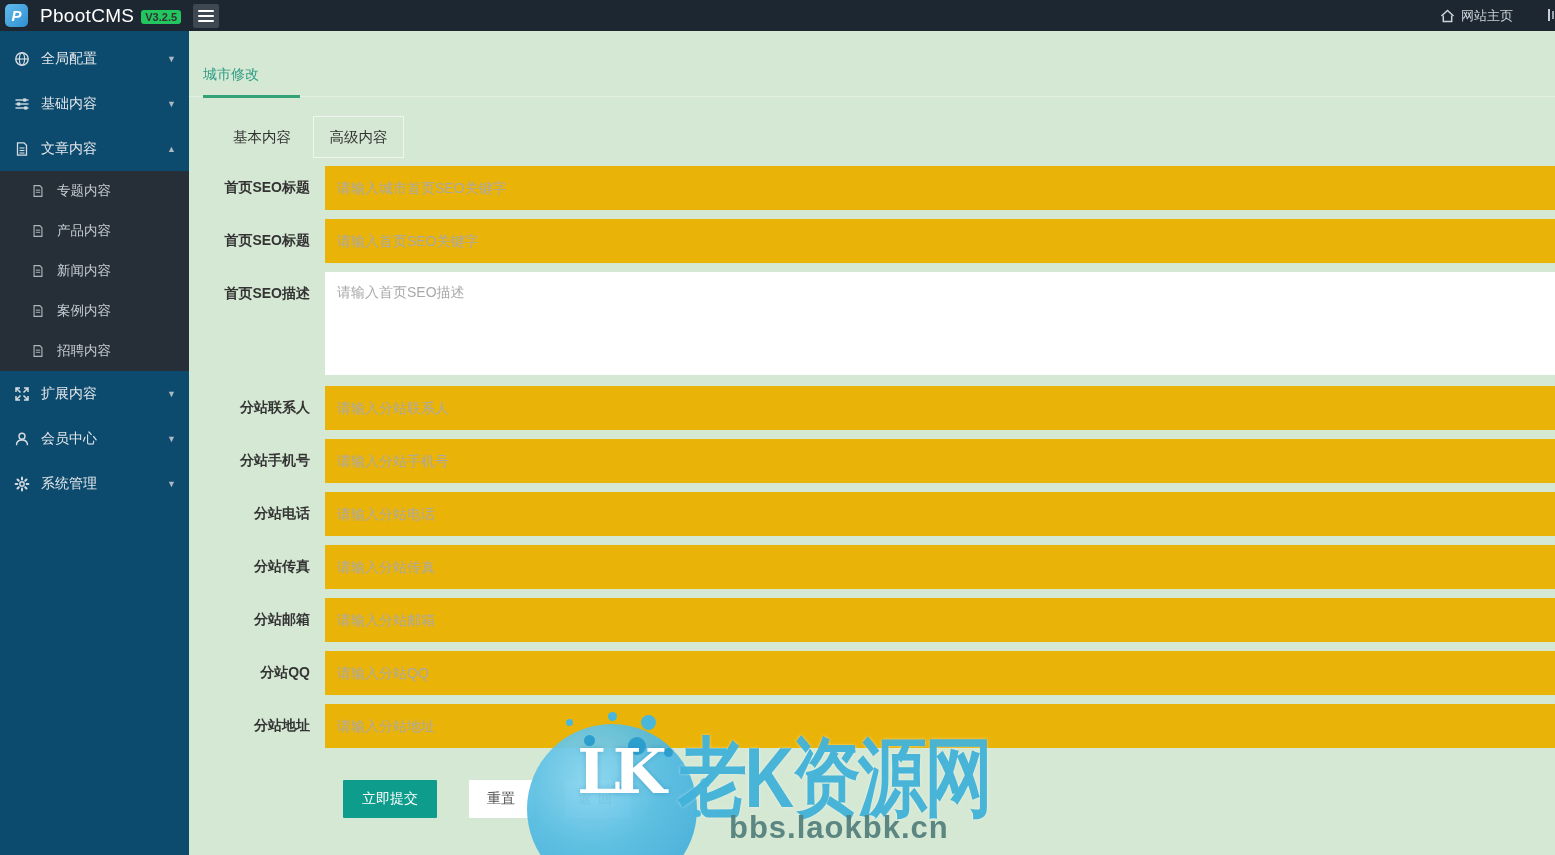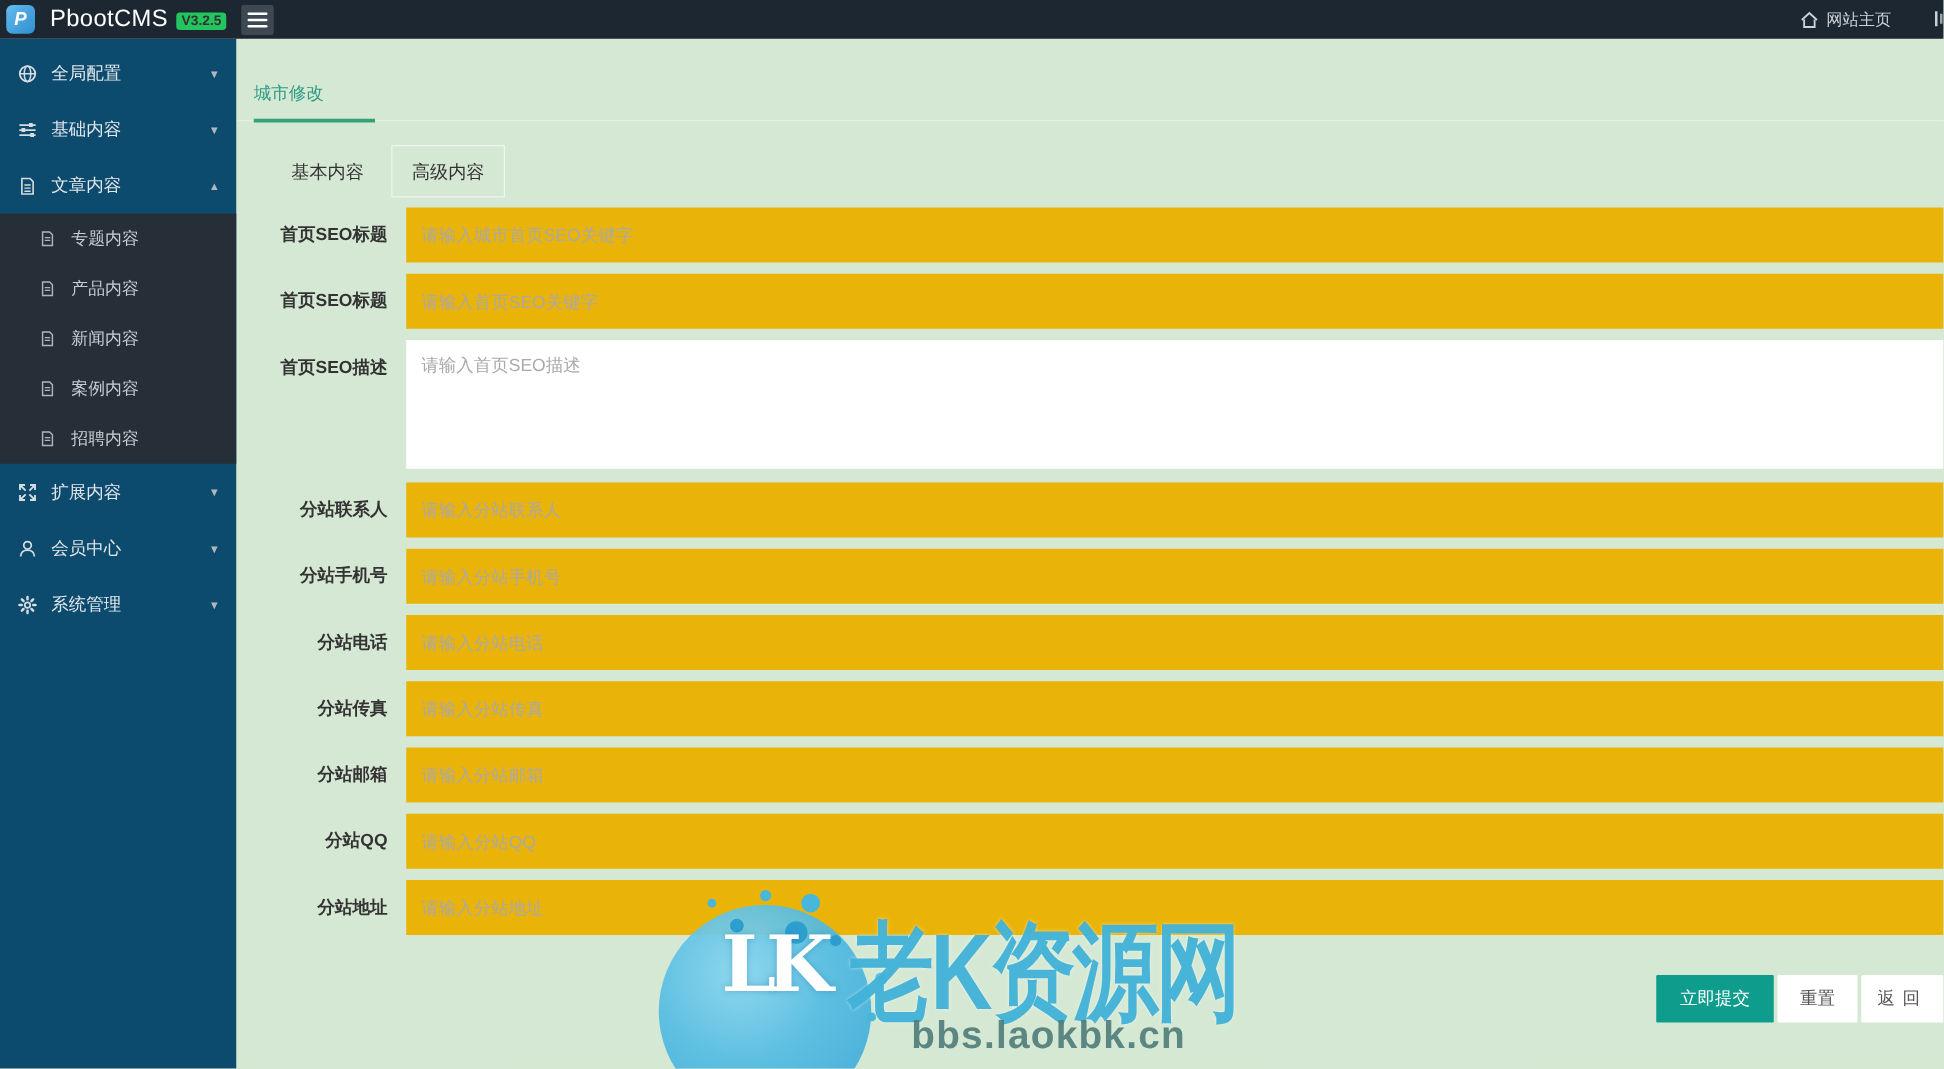--- a/index.html
+++ b/index.html
@@ -90,21 +90,21 @@
   .form-input {
     flex:1; height:44px; border:none; outline:none; background:#eab308;
     padding:0 12px; font-size:14px; color:#333; font-family:inherit; border-radius:0;
   }
   .form-textarea {
     flex:1; height:103px; border:none; outline:none; background:#fff;
     padding:12px; font-size:14px; color:#333; font-family:inherit; resize:none; border-radius:0;
   }
   input::placeholder, textarea::placeholder { color:#a9a9a9; opacity:1; }
 
-  .btn-row { display:flex; gap:3px; margin:32px 0 0 154px;justify-content:flex-end; }
+  .btn-row { display:flex; gap:32px; margin:32px 0 0 154px; }
   .btn { height:38px; border:none; font-size:14px; cursor:pointer; font-family:inherit; border-radius:1px; }
   .btn-submit { width:94px; background:#0e9c8c; color:#fff; }
   .btn-plain { width:64px; background:#fff; color:#555; }
   .btn-back { width:66px; letter-spacing:6px; padding-left:6px; }
 
   
   .watermark { position:absolute; inset:0; pointer-events:none; z-index:40; }
   .wm-circle {
     position:absolute; left:527px; top:724px; width:170px; height:170px; border-radius:50%;
     background:radial-gradient(circle at 38% 32%, #8ad6f0 0%, #55bce2 45%, #39a5d5 100%);

